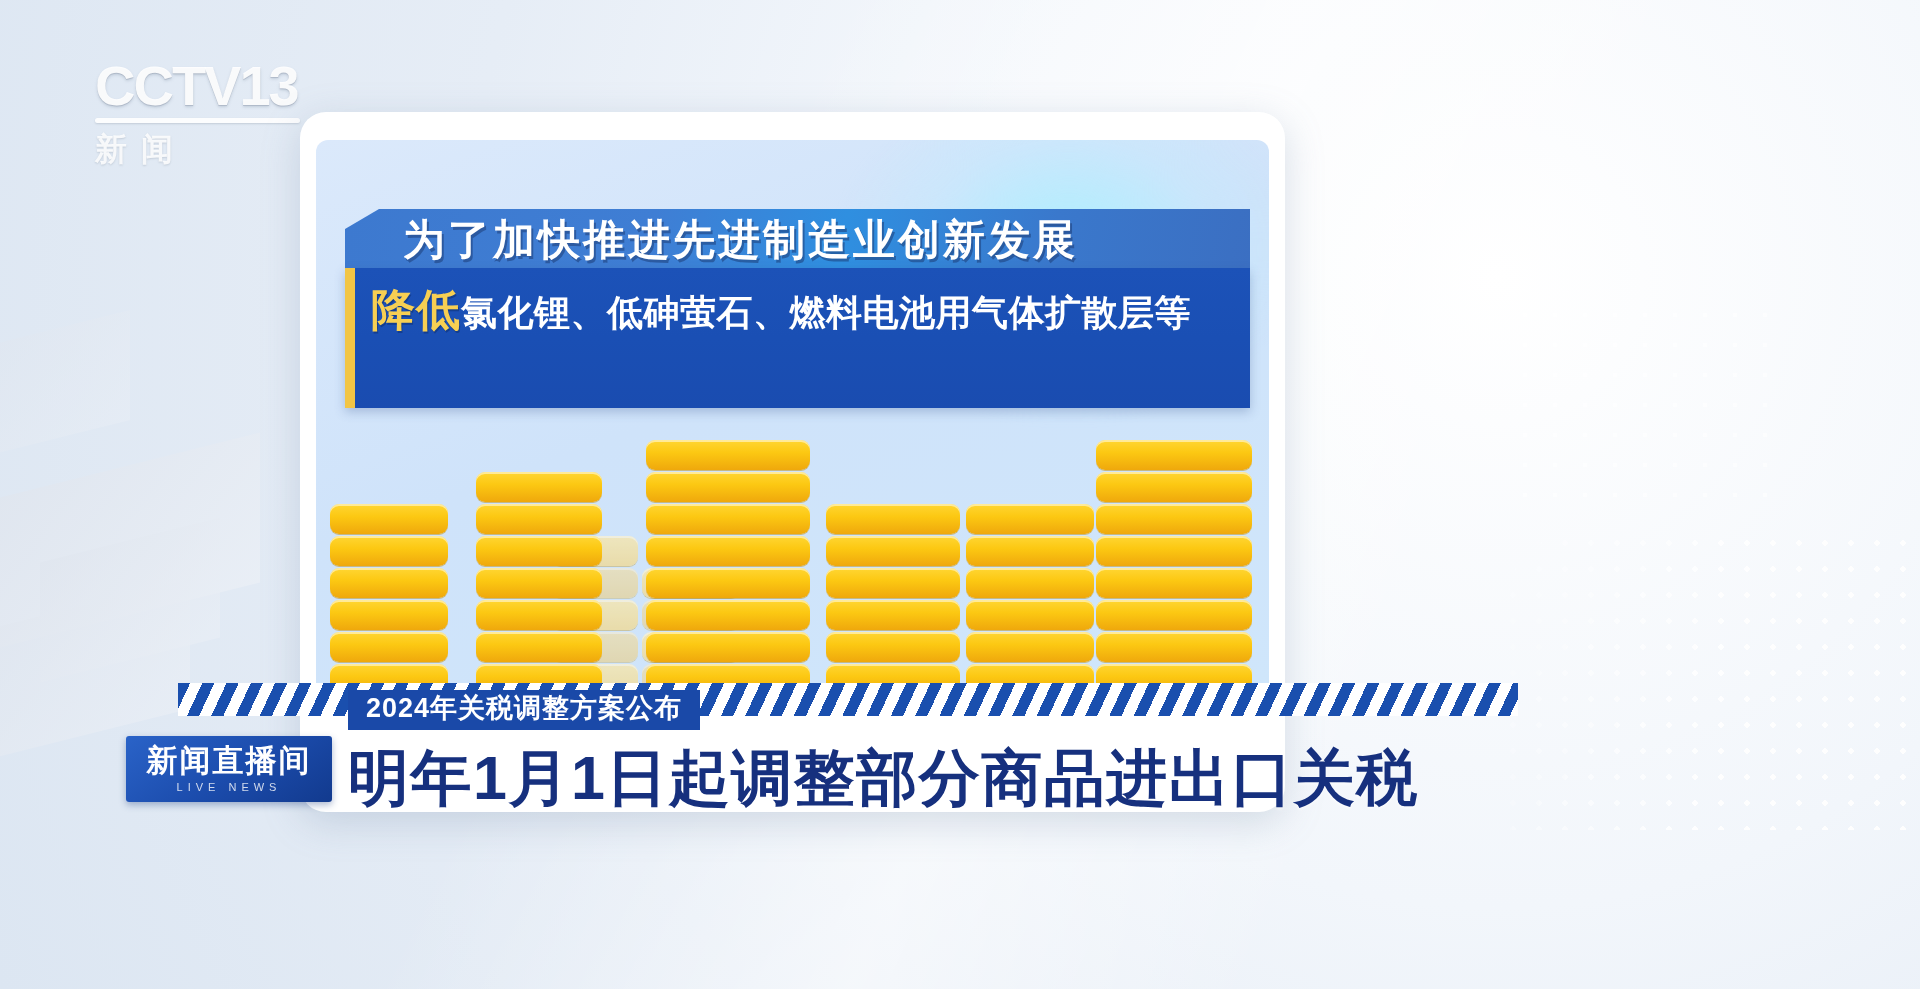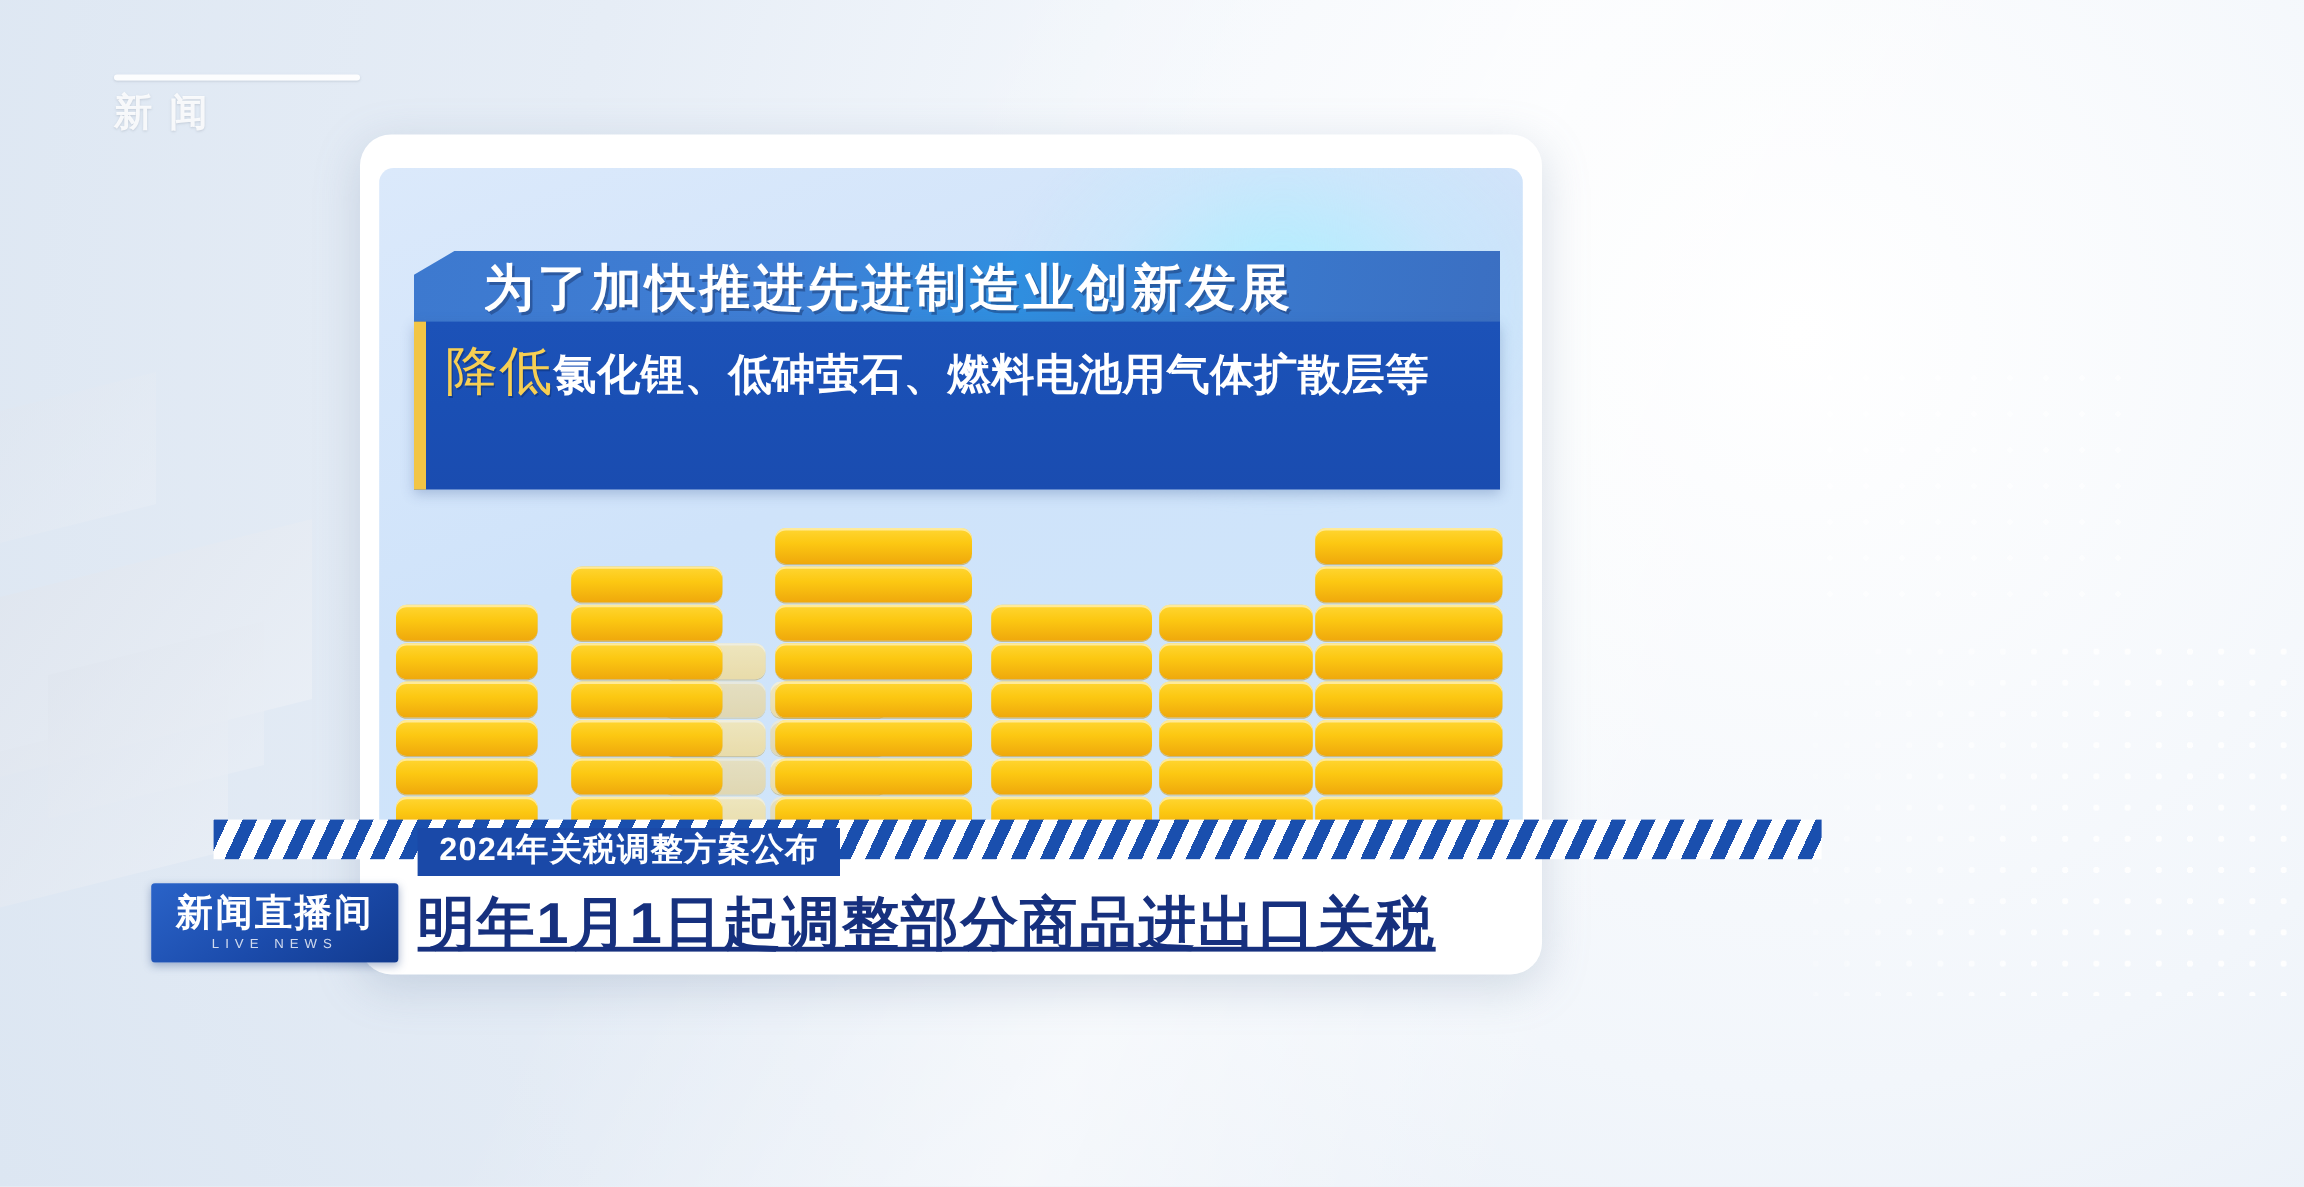--- a/index.html
+++ b/index.html
@@ -70,41 +70,41 @@
 
   
   .bluebox{position:absolute;left:345px;top:268px;width:905px;height:140px;
     background:linear-gradient(180deg,#1c52b8 0%,#1a4fb4 50%,#1a4cb0 100%);
     box-shadow:0 4px 10px rgba(60,90,150,.3);}
   .bluebox-accent{position:absolute;left:0;top:0;width:10px;height:100%;
     background:#f2c545;}
   .bluebox-body{position:absolute;left:26px;top:14px;right:10px;}
   .bb-line{font-size:36px;font-weight:bold;color:#ffffff;letter-spacing:.5px;
     line-height:56px;white-space:nowrap;}
-  .bb-lead{font-size:44px;color:#f7cf53;font-weight:normal;letter-spacing:1px;
+  .bb-lead{font-size:44px;color:#f7cf53;font-weight:bold;letter-spacing:1px;
     text-shadow:1px 2px 0 rgba(12,40,100,.45);}
 
   
   .coins{position:absolute;left:316px;top:455px;width:953px;height:241px;}
   .stack{position:absolute;bottom:0;}
   .coin{position:relative;border-radius:9px;
     background:linear-gradient(180deg,#ffd633 0%,#fcc812 42%,#efa80c 100%);
     box-shadow:inset 0 2px 0 rgba(255,255,255,.5), 0 1px 0 rgba(190,140,10,.5);}
   .coin.pale{background:linear-gradient(180deg,#fae7a8 0%,#f3d98c 100%);opacity:.72;}
   .coin.pale2{background:linear-gradient(180deg,#f7dc95 0%,#eecd78 100%);opacity:.55;}
 
   
   .lt-stripes{position:absolute;left:178px;top:683px;width:1340px;height:33px;
     background:repeating-linear-gradient(115deg,#1a4fae 0 11px,#ffffff 11px 22px);}
   .lt-sub{position:absolute;left:348px;top:690px;height:40px;padding:0 18px;
     background:#1a49a8;display:flex;}
   .lt-sub span{font-size:27px;font-weight:bold;color:#ffffff;letter-spacing:1px;}
   .lt-main{position:absolute;left:348px;top:738px;
-    font-size:48px;font-weight:bold;color:#16307e;letter-spacing:1.5px;
-    text-shadow:0 2px 3px rgba(255,255,255,.6);text-decoration:underline;}
+    font-size:61px;font-weight:bold;color:#16307e;letter-spacing:1.5px;
+    text-shadow:0 2px 3px rgba(255,255,255,.6);}
   .lt-logo{position:absolute;left:126px;top:736px;width:206px;height:66px;
     background:linear-gradient(145deg,#2a63c8 0%,#1b4bab 55%,#123a8e 100%);
     border-radius:3px;display:flex;flex-direction:column;
     align-items:center;justify-content:center;
     box-shadow:0 3px 7px rgba(50,80,140,.4);}
   .lt-logo-cn{font-size:31px;font-weight:bold;color:#ffffff;letter-spacing:2px;line-height:1.05;}
   .lt-logo-en{font-size:11px;color:rgba(255,255,255,.8);letter-spacing:5px;margin-top:3px;}
 </style>
 </head>
 <body>
@@ -112,20 +112,23 @@
 <div class="bg"></div>
 <div class="bg-sheen"></div>
 <div class="bg-shape s4"></div>
 <div class="bg-shape s1"></div>
 <div class="bg-shape s3"></div>
 <div class="bg-shape s2"></div>
 <div class="dots2"></div>
 <div class="dots"></div>
 
 <div class="logo">
+  <div class="logo-main">
+    <span>CCTV</span><span class="logo-13">13</span>
+  </div>
   <div class="logo-bar"></div>
   <div class="logo-sub">新闻</div>
 </div>
 
 <div class="card"></div>
 <div class="card-inner">
   <div class="card-glow"></div>
 
   <div class="coins" style="left:0;top:315px;"></div>
 </div>

